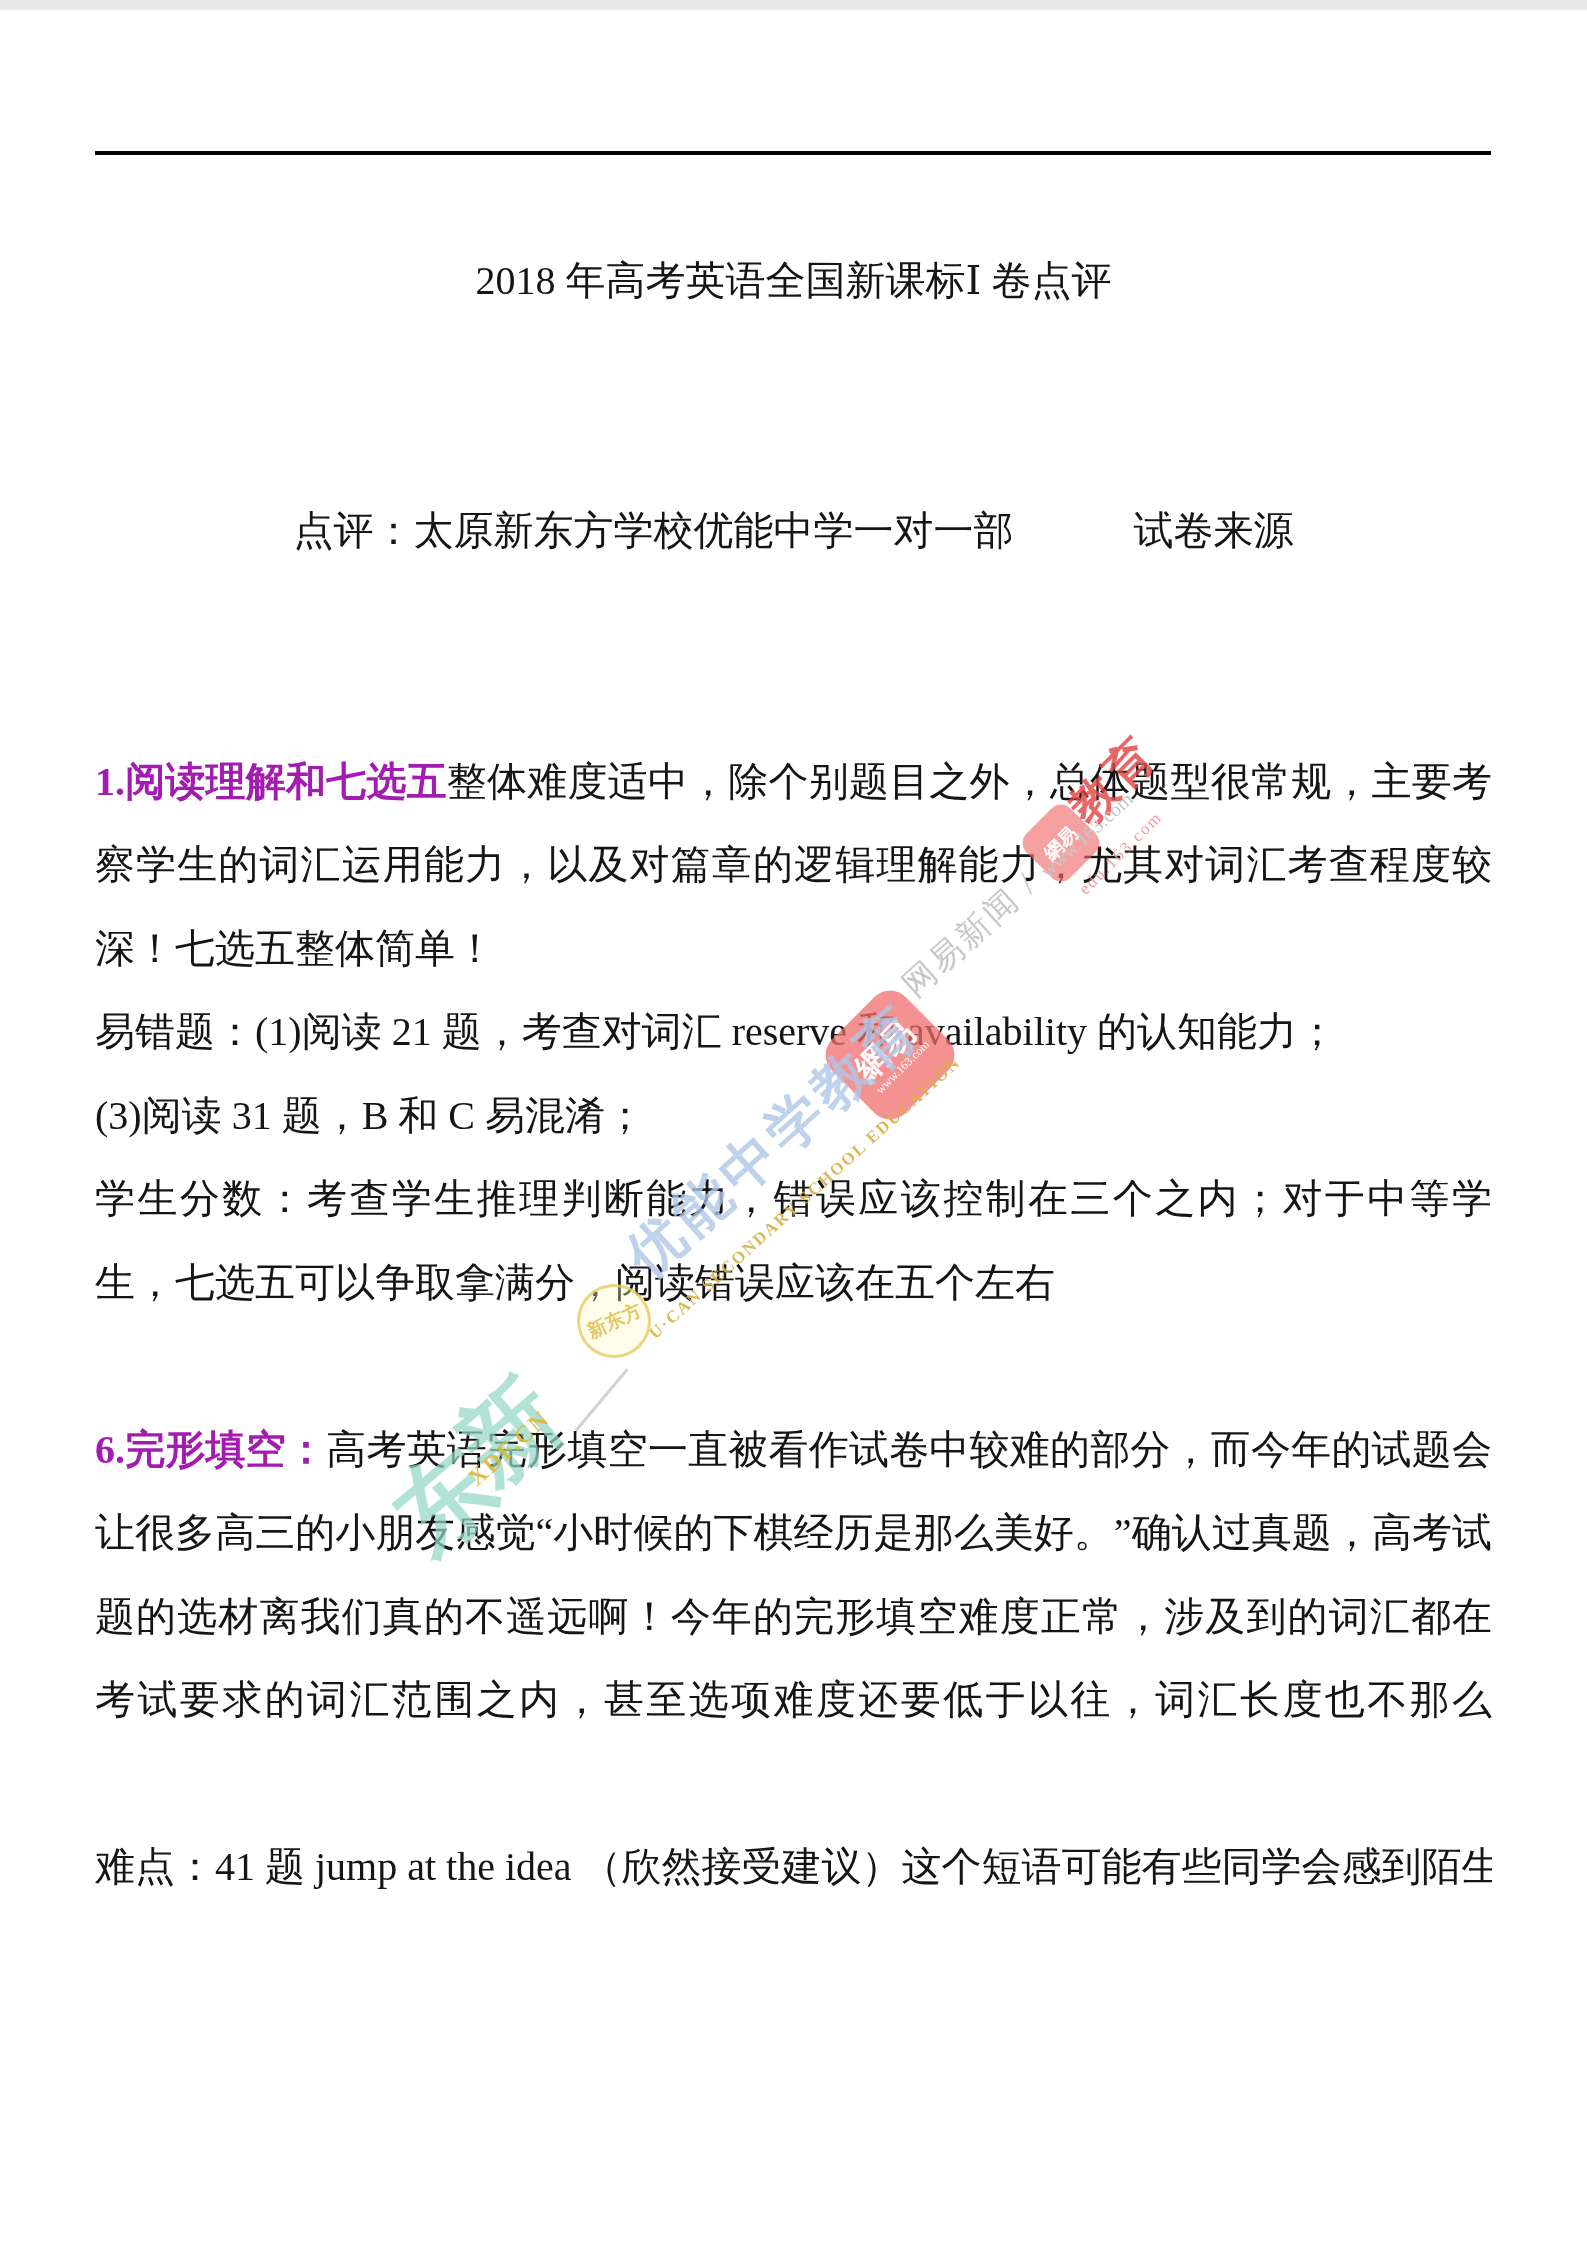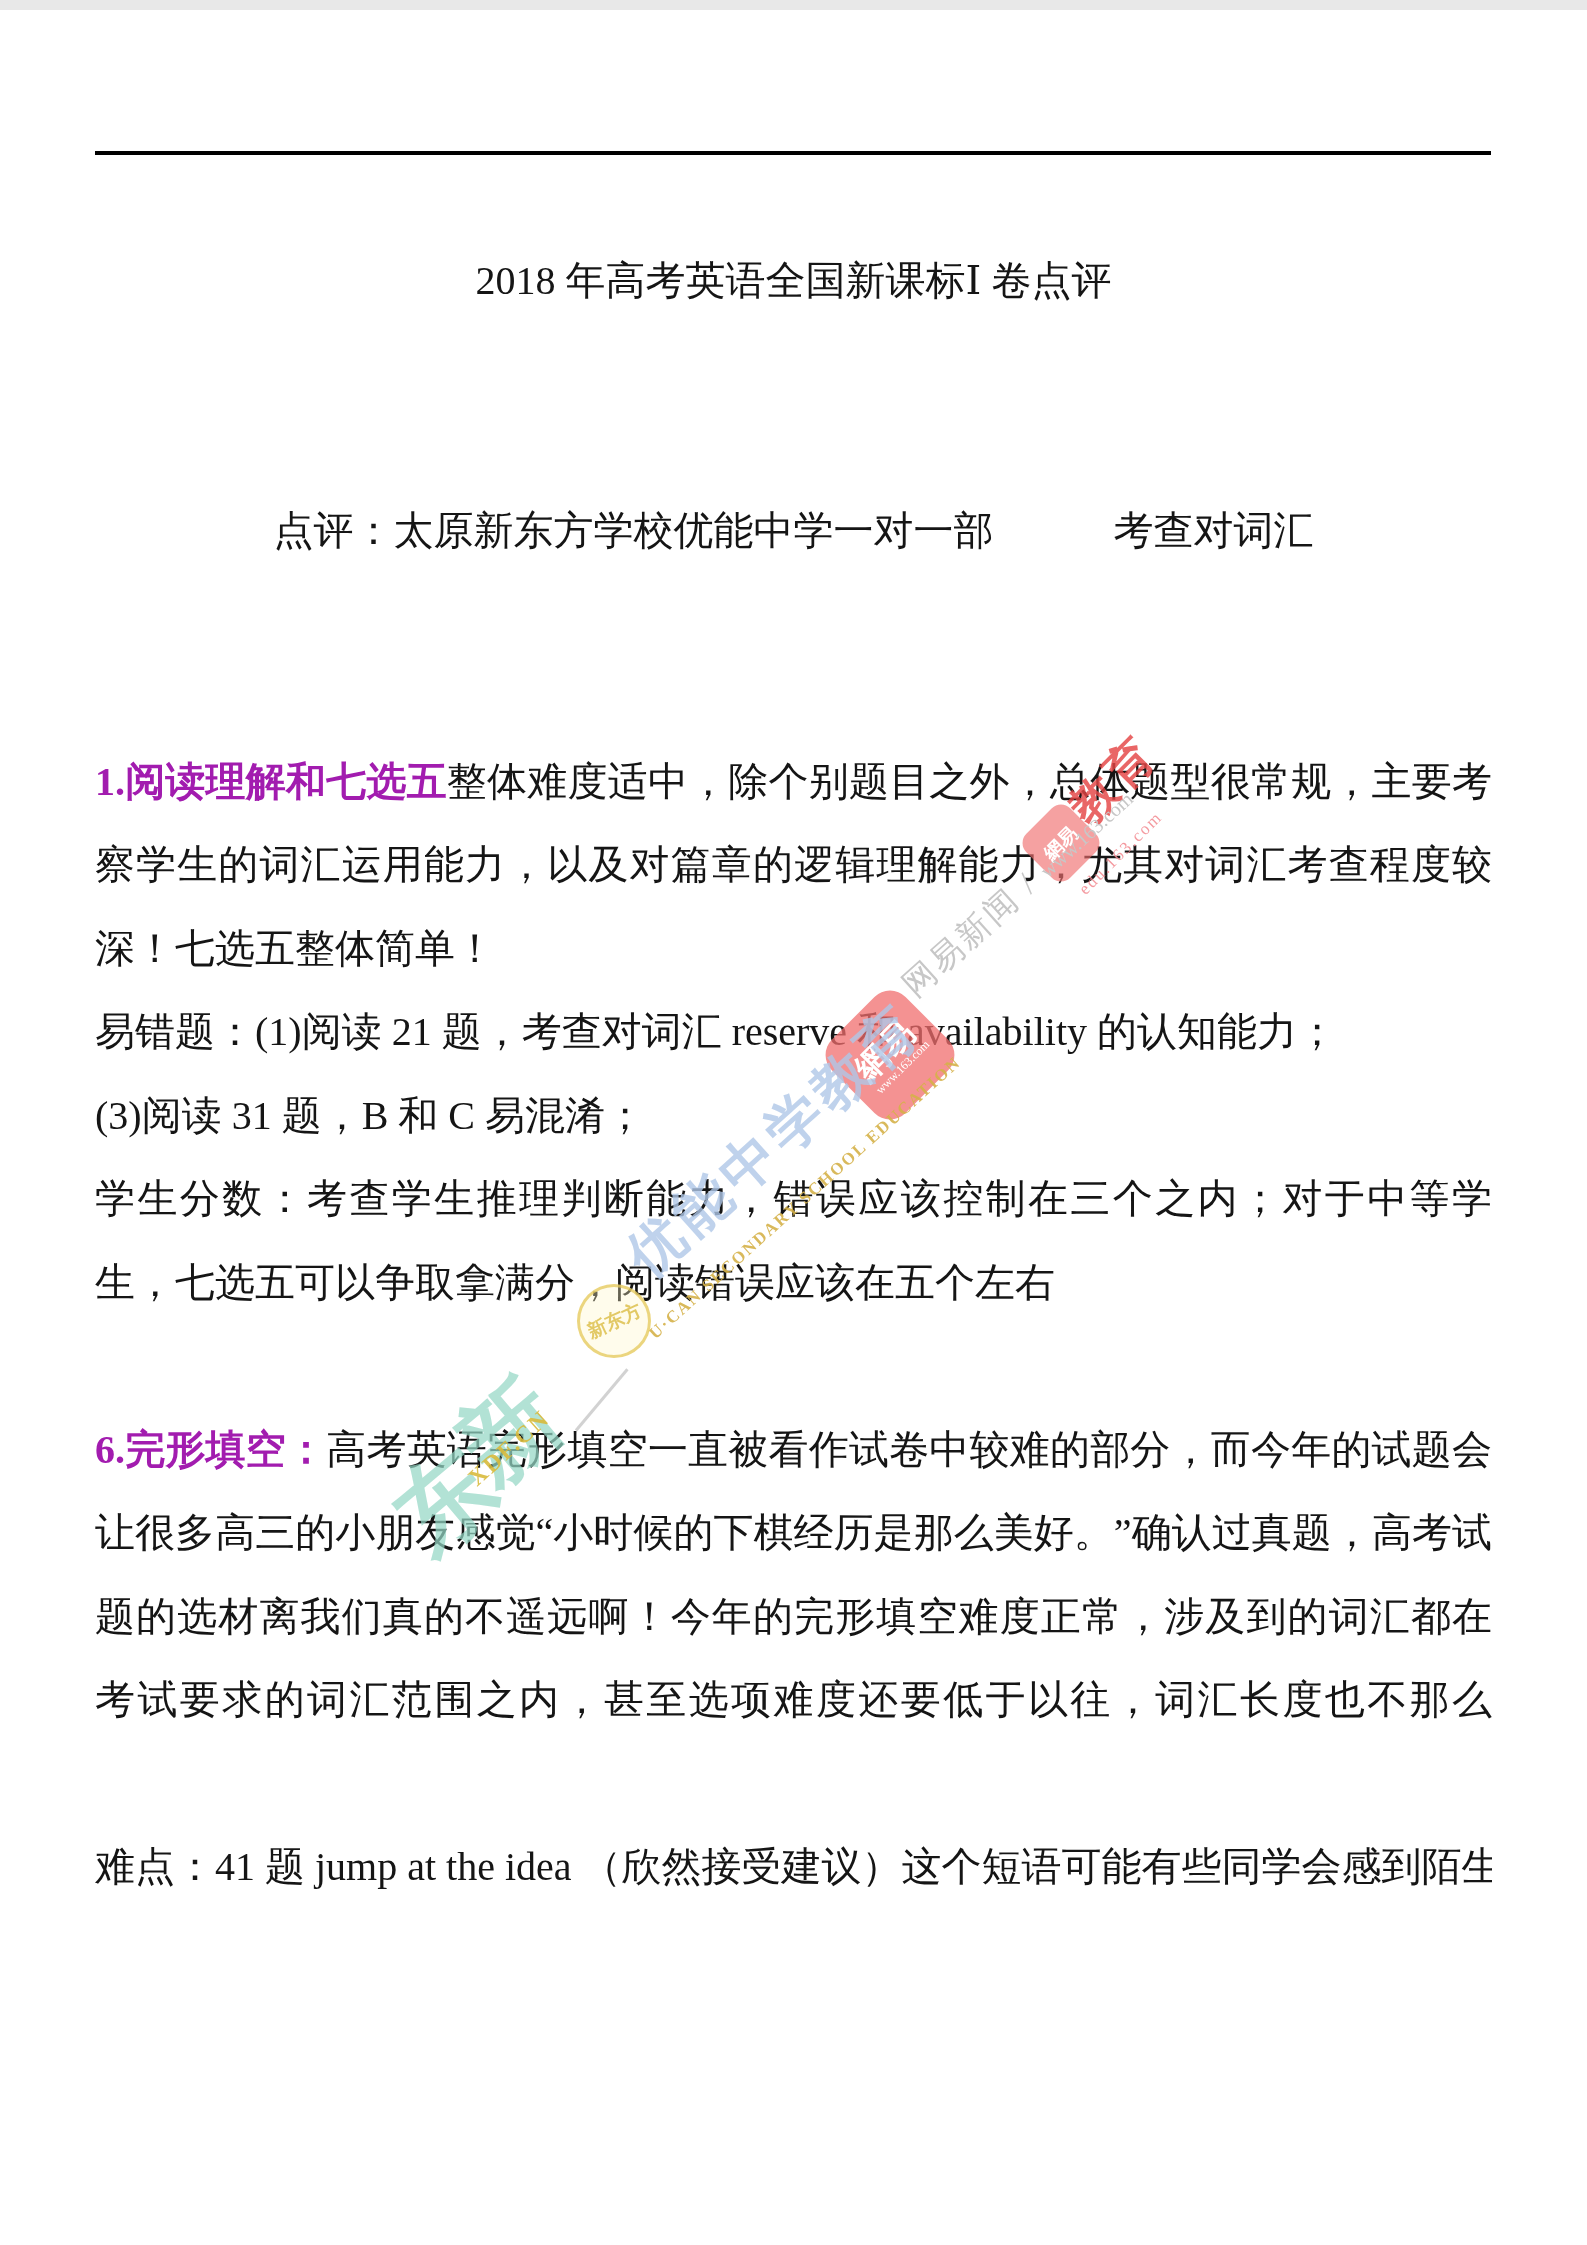--- a/index.html
+++ b/index.html
@@ -75,21 +75,21 @@
 
 <div class="page">
 
   <div class="rule"></div>
 
   <div class="content">
     <div class="spacer"></div>
     <div class="center h1l">2018 年高考英语全国新课标Ⅰ 卷点评</div>
     <div class="spacer"></div>
     <div class="spacer"></div>
-    <div class="center h1l">点评：太原新东方学校优能中学一对一部　　　考查对词汇</div>
+    <div class="center h1l">点评：太原新东方学校优能中学一对一部　　　试卷来源</div>
     <div class="spacer"></div>
     <div class="spacer"></div>
 
     <div class="just h3l">
       <span class="red">1.阅读理解和七选五</span><span class="b">整体难度适中，</span><span>除个别题目之外，总体题型很常规，主要考察学生的词汇运用能力，以及对篇章的逻辑理解能力，尤其对词汇考查程度较深！七选五整体简单！</span>
     </div>
 
     <div class="h1l">易错题：(1)阅读 21 题，考查对词汇 reserve 和 availability 的认知能力；</div>
     <div class="h1l">(3)阅读 31 题，B 和 C 易混淆；</div>
 

